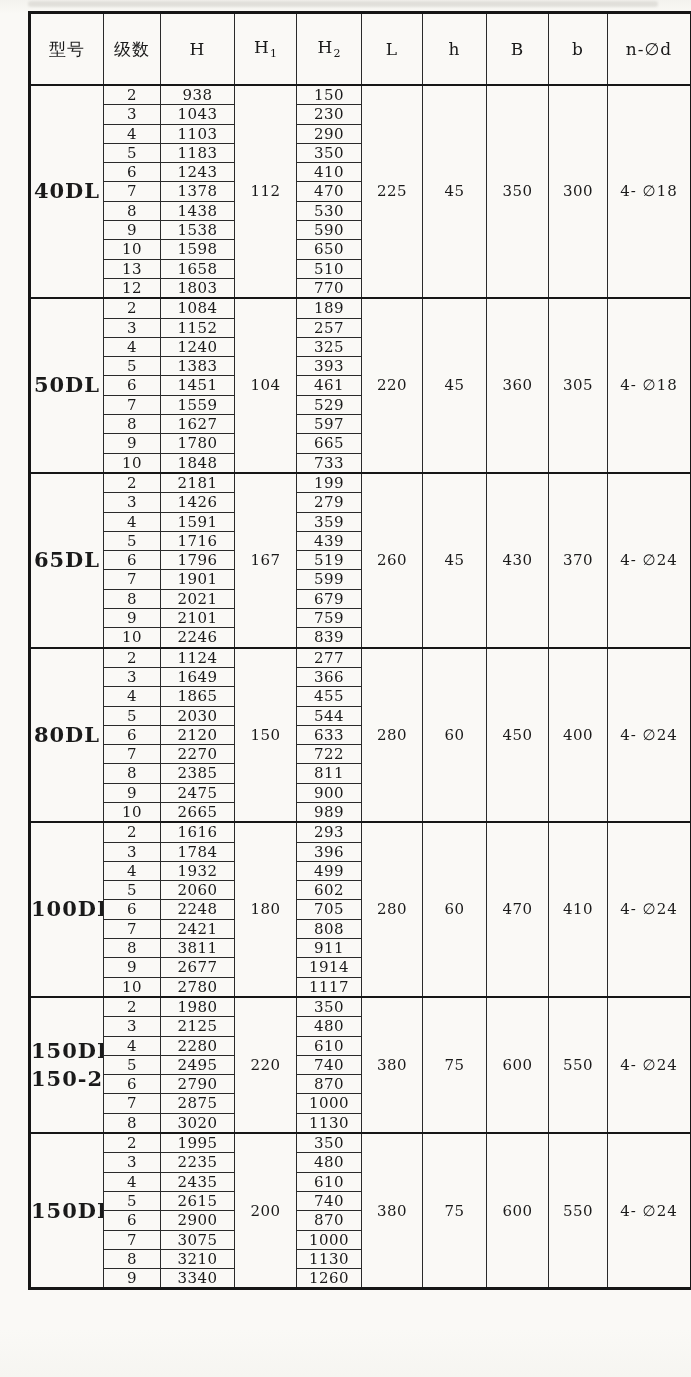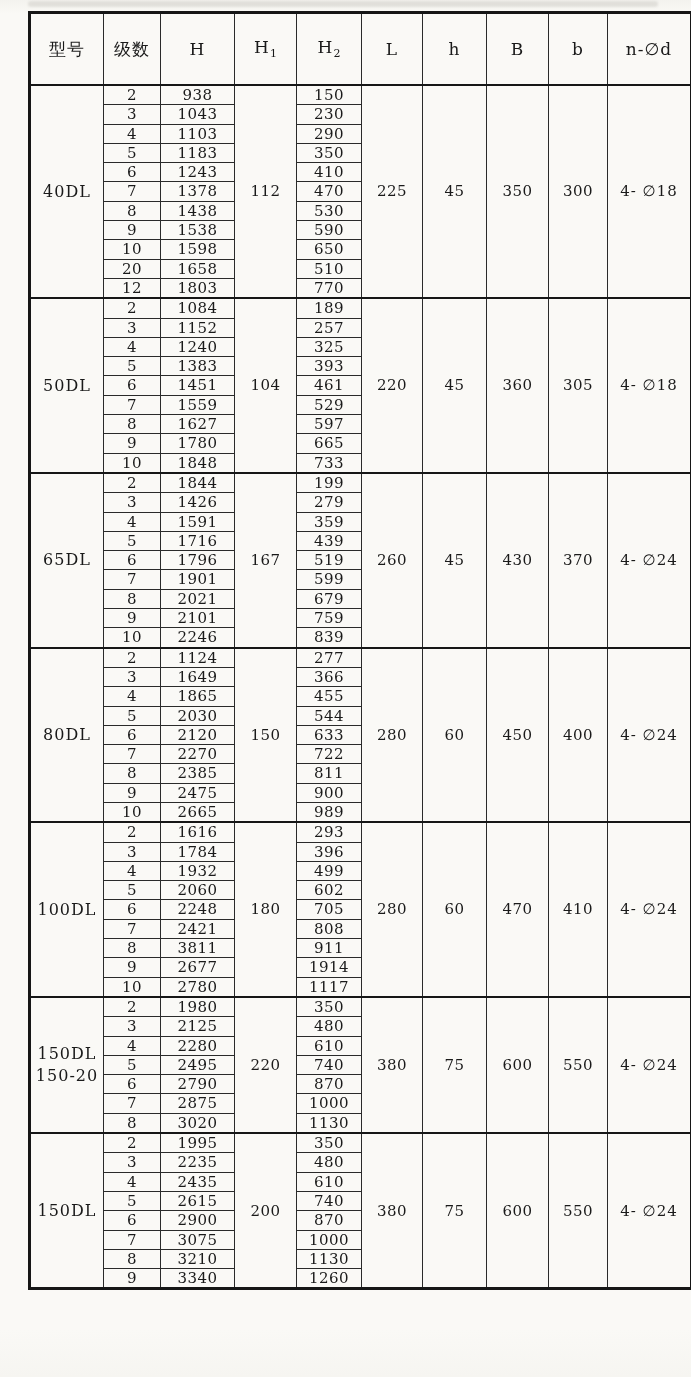--- a/index.html
+++ b/index.html
@@ -61,23 +61,24 @@
   .spec-table tbody td {
     height: 18.3px;
     line-height: 18.3px;
     font-size: 15px;
     letter-spacing: 0.5px;
   }
   .spec-table td.group-start {
     border-top: 2.5px solid #161616;
   }
   .spec-table td.model-cell {
-    font-size: 16px;
+    font-size: 21px;
     letter-spacing: 1px;
     line-height: 1.35;
+    font-weight: bold;
   }
   .spec-table td.nphid-cell {
     letter-spacing: 1px;
   }
 </style>
 </head>
 <body>
 
 <div class="sheet">
   <div class="scan-smudge"></div>
@@ -157,21 +158,21 @@
           <td class="stages-cell">9</td>
           <td class="h-cell">1538</td>
           <td class="h2-cell">590</td>
         </tr>
         <tr>
           <td class="stages-cell">10</td>
           <td class="h-cell">1598</td>
           <td class="h2-cell">650</td>
         </tr>
         <tr>
-          <td class="stages-cell">20</td>
+          <td class="stages-cell">13</td>
           <td class="h-cell">1658</td>
           <td class="h2-cell">510</td>
         </tr>
         <tr>
           <td class="stages-cell">12</td>
           <td class="h-cell">1803</td>
           <td class="h2-cell">770</td>
         </tr>
         <tr>
           <td class="model-cell group-start" rowspan="9">
@@ -225,21 +226,21 @@
         <tr>
           <td class="stages-cell">10</td>
           <td class="h-cell">1848</td>
           <td class="h2-cell">733</td>
         </tr>
         <tr>
           <td class="model-cell group-start" rowspan="9">
             <div>65DL</div>
           </td>
           <td class="stages-cell group-start">2</td>
-          <td class="h-cell group-start">1844</td>
+          <td class="h-cell group-start">2181</td>
           <td class="group-start" rowspan="9">167</td>
           <td class="h2-cell group-start">199</td>
           <td class="group-start l-cell" rowspan="9">260</td>
           <td class="group-start h-lower-cell" rowspan="9">45</td>
           <td class="group-start b-upper-cell" rowspan="9">430</td>
           <td class="group-start b-lower-cell" rowspan="9">370</td>
           <td class="group-start nphid-cell" rowspan="9">4- ∅24</td>
         </tr>
         <tr>
           <td class="stages-cell">3</td>

